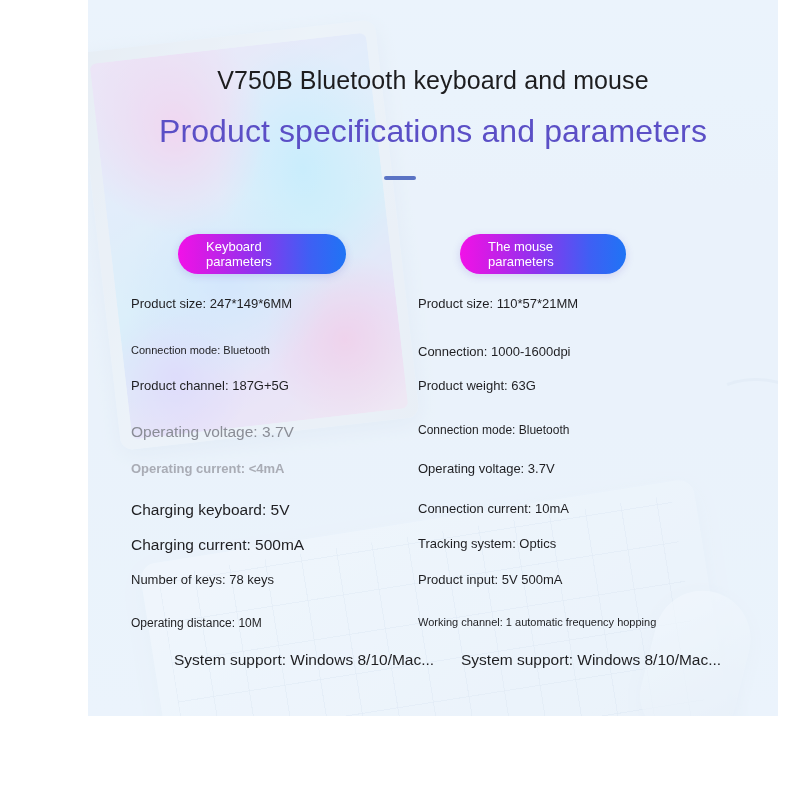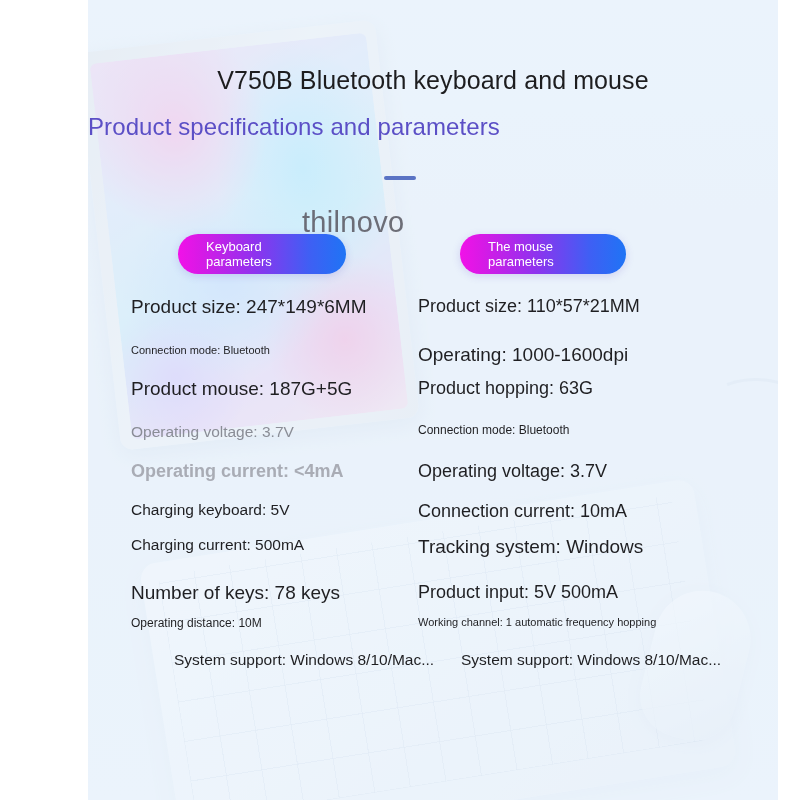--- a/index.html
+++ b/index.html
@@ -22,21 +22,21 @@
     background: #ffffff;
     overflow: hidden;
   }
 
   
   #panel {
     position: absolute;
     left: 88px;
     top: 0;
     width: 690px;
-    height: 800px;
+    height: 716px;
     background: linear-gradient(180deg, #e9f2fc 0%, #e6eff9 40%, #e9f2fb 100%);
     overflow: hidden;
   }
 
   
   .bg-photo { position: absolute; pointer-events: none; }
 
   
   #tablet-body {
     left: 10px;
@@ -136,21 +136,22 @@
     color: #1d1d1f;
     letter-spacing: 0.1px;
     white-space: nowrap;
   }
 
   #sub-title {
     position: absolute;
     left: 0;
     top: 113px;
     width: 690px;
-    font-size: 24px;
+    text-align: center;
+    font-size: 32px;
     color: #5b4fc6;
     letter-spacing: 0.1px;
     white-space: nowrap;
   }
 
   #title-divider {
     position: absolute;
     left: 296px;
     top: 176px;
     width: 32px;
@@ -200,27 +201,27 @@
     color: #1f1f22;
   }
   
   .r0 { top: 0px;   }
   .r1 { top: 48px;  }
   .r2 { top: 82px;  }
   .r3 { top: 127px; }
   .r4 { top: 165px; }
   .r5 { top: 205px; }
   .r6 { top: 240px; }
-  .r7 { top: 276px; margin-top: 10px; }
+  .r7 { top: 276px; }
   .r8 { top: 320px; }
   .r9 { top: 355px; margin-left: 43px; }
 
   
-  .sz-xl  { font-size: 19px; }
-  .sz-lg  { font-size: 18px; }
+  .sz-xl  { font-size: 13px; }
+  .sz-lg  { font-size: 13px; }
   .sz-md  { font-size: 15.5px; }
   .sz-sm  { font-size: 12px; }
   .sz-xs  { font-size: 11px; }
   .muted  { color: #8a8d96; }
   .muted2 { color: #a9acb5; font-weight: bold; }
 </style>
 </head>
 <body>
 
 <div id="page">
@@ -238,53 +239,52 @@
     </div>
 
     <div id="content">
 
       <div id="main-title">V750B Bluetooth keyboard and mouse</div>
 
       <div id="sub-title">Product specifications and parameters</div>
 
       <div id="title-divider"></div>
 
-      <div id="watermark">thilnovo</div>
 
       <div class="pill" id="pill-keyboard">
         <span>Keyboard</span>
         <span class="pill-line2">parameters</span>
       </div>
 
       <div class="pill" id="pill-mouse">
         <span>The mouse</span>
         <span class="pill-line2">parameters</span>
       </div>
 
       <div class="spec-col" id="col-keyboard">
         <div class="spec-row r0 sz-xl">Product size: 247*149*6MM</div>
         <div class="spec-row r1 sz-xs">Connection mode: Bluetooth</div>
-        <div class="spec-row r2 sz-xl">Product mouse: 187G+5G</div>
+        <div class="spec-row r2 sz-xl">Product channel: 187G+5G</div>
         <div class="spec-row r3 sz-md muted">Operating voltage: 3.7V</div>
         <div class="spec-row r4 sz-lg muted2">Operating current: &lt;4mA</div>
         <div class="spec-row r5 sz-md">Charging keyboard: 5V</div>
         <div class="spec-row r6 sz-md">Charging current: 500mA</div>
         <div class="spec-row r7 sz-xl">Number of keys: 78 keys</div>
         <div class="spec-row r8 sz-sm">Operating distance: 10M</div>
         <div class="spec-row r9 sz-md">System support: Windows 8/10/Mac...</div>
       </div>
 
       <div class="spec-col" id="col-mouse">
         <div class="spec-row r0 sz-lg">Product size: 110*57*21MM</div>
-        <div class="spec-row r1 sz-xl">Operating: 1000-1600dpi</div>
-        <div class="spec-row r2 sz-lg">Product hopping: 63G</div>
+        <div class="spec-row r1 sz-xl">Connection: 1000-1600dpi</div>
+        <div class="spec-row r2 sz-lg">Product weight: 63G</div>
         <div class="spec-row r3 sz-sm">Connection mode: Bluetooth</div>
         <div class="spec-row r4 sz-lg">Operating voltage: 3.7V</div>
         <div class="spec-row r5 sz-lg">Connection current: 10mA</div>
-        <div class="spec-row r6 sz-xl">Tracking system: Windows</div>
+        <div class="spec-row r6 sz-xl">Tracking system: Optics</div>
         <div class="spec-row r7 sz-lg">Product input: 5V 500mA</div>
         <div class="spec-row r8 sz-xs">Working channel: 1 automatic frequency hopping</div>
         <div class="spec-row r9 sz-md">System support: Windows 8/10/Mac...</div>
       </div>
 
     </div>
   </div>
 </div>
 
 </body></html>

